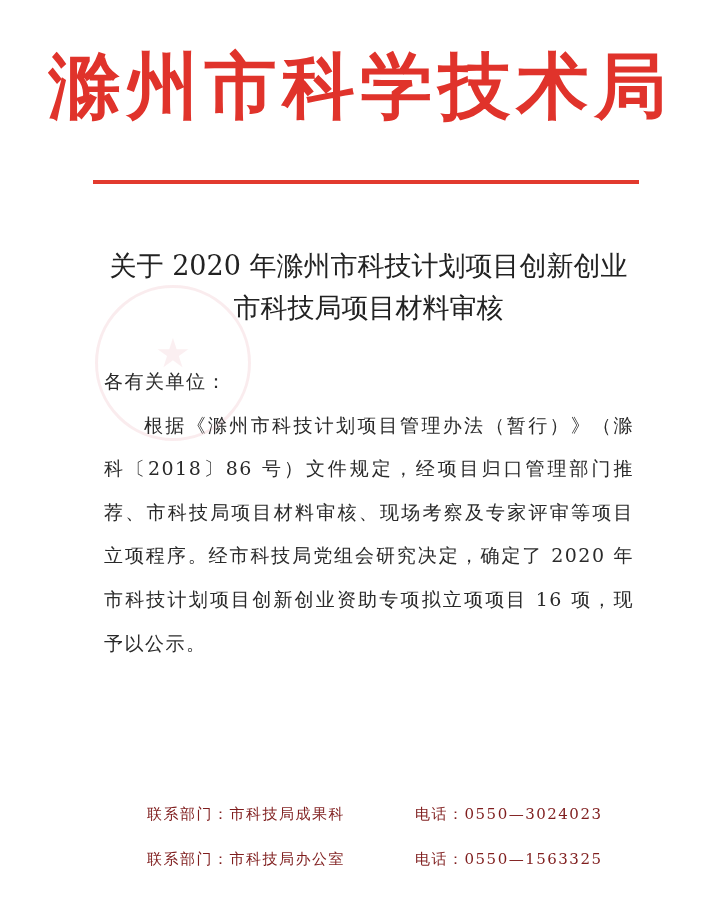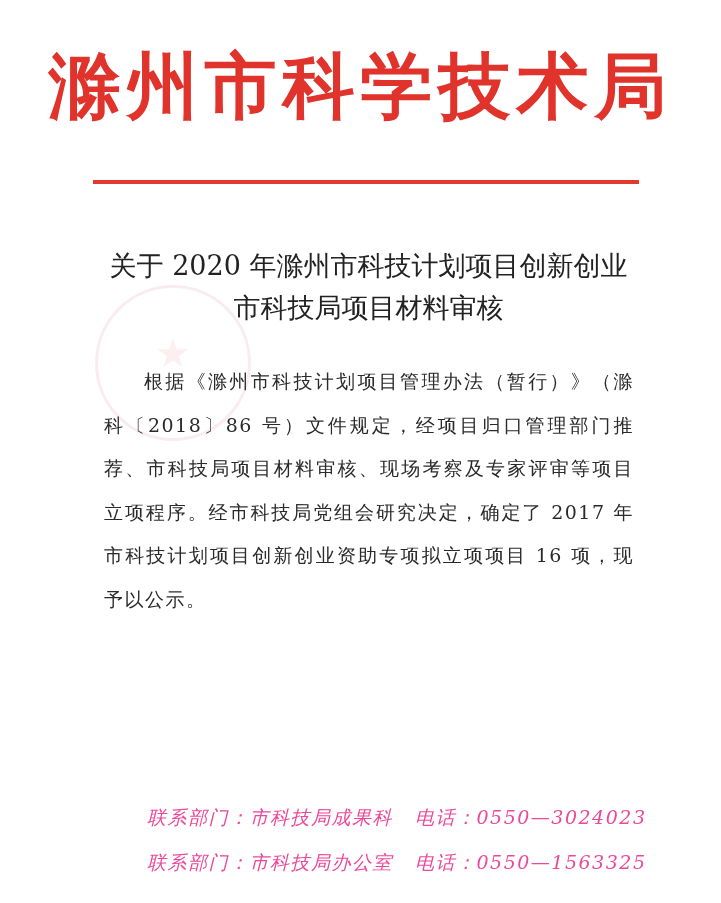--- a/index.html
+++ b/index.html
@@ -26,40 +26,41 @@
     position: absolute; left: 0; width: 721px; top: 245px; text-align: center;
     font-size: 27px; line-height: 42px; color: #222; margin-left: 8px;
   }
   .body-text {
     position: absolute; left: 104px; top: 360px; width: 530px;
     font-size: 19px; line-height: 43.6px; color: #2a2a2a; letter-spacing: 1.5px;
   }
   .body-text p { margin: 0; text-align: justify; }
   .indent { text-indent: 40px; }
   .contact {
-    position: absolute; left: 147px; width: 520px; font-size: 19px; letter-spacing: 1.5px; color: #ec4899; font-style: italic;
+    position: absolute; left: 147px; width: 520px; font-size: 15px; letter-spacing: 1.5px; color: #7f1d1d;
   }
   .contact .dept { display: inline-block; width: 268px; }
 </style>
 </head>
 <body>
 
 <div class="stamp"></div>
 <div class="stamp-star">★</div>
 
 <div class="org-title">滁州市科学技术局</div>
 <div class="red-rule"></div>
 
 <div class="doc-title">
   <div>关于 2020 年滁州市科技计划项目创新创业</div>
   <div>市科技局项目材料审核</div>
 </div>
 
 <div class="body-text">
-  <p class="indent">根据《滁州市科技计划项目管理办法（暂行）》（滁科〔2018〕86 号）文件规定，经项目归口管理部门推荐、市科技局项目材料审核、现场考察及专家评审等项目立项程序。经市科技局党组会研究决定，确定了 2017 年市科技计划项目创新创业资助专项拟立项项目 16 项，现予以公示。</p>
+  <p>各有关单位：</p>
+  <p class="indent">根据《滁州市科技计划项目管理办法（暂行）》（滁科〔2018〕86 号）文件规定，经项目归口管理部门推荐、市科技局项目材料审核、现场考察及专家评审等项目立项程序。经市科技局党组会研究决定，确定了 2020 年市科技计划项目创新创业资助专项拟立项项目 16 项，现予以公示。</p>
 </div>
 
 <div class="contact" style="top:805px;">
   <span class="dept">联系部门：市科技局成果科</span><span>电话：0550—3024023</span>
 </div>
 <div class="contact" style="top:850px;">
   <span class="dept">联系部门：市科技局办公室</span><span>电话：0550—1563325</span>
 </div>
 
 </body></html>

